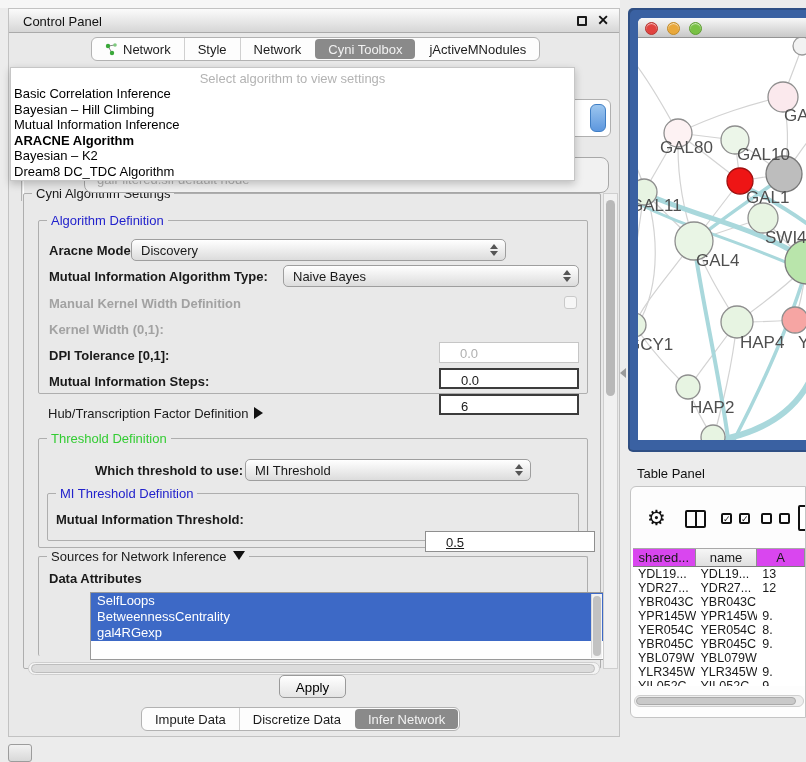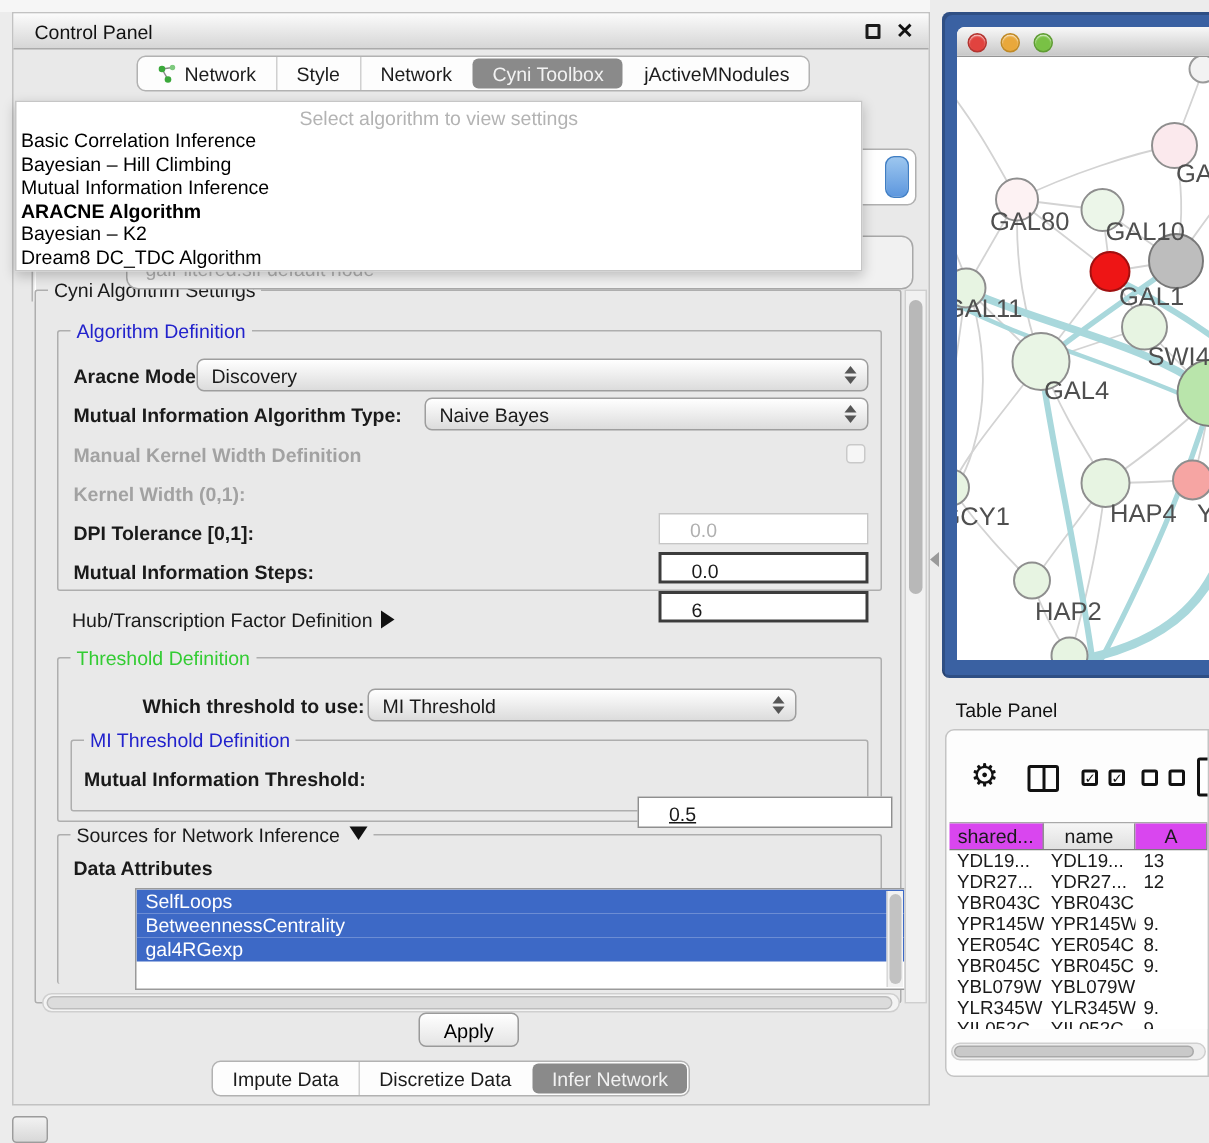--- a/index.html
+++ b/index.html
@@ -170,21 +170,21 @@
         </div>
     </div>
 
     <div class="abs group" style="left:14px;top:184px;width:578px;height:476px;">
       <span class="group-label">Cyni Algorithm Settings</span>
 
       <div class="abs group" style="left:14px;top:26px;width:550px;height:174px;">
         <span class="group-label lbl-blue">Algorithm Definition</span>
 
         <span class="abs bold" style="left:10px;top:22px;">Aracne Mode:</span>
-        <div class="abs combo" style="left:92px;top:18px;width:448px;">
+        <div class="abs combo" style="left:92px;top:18px;width:375px;">
           <span>Discovery</span>
           <span class="spin"></span>
         </div>
 
         <span class="abs bold" style="left:10px;top:48px;">Mutual Information Algorithm Type:</span>
         <div class="abs combo" style="left:244px;top:44px;width:296px;">
           <span>Naive Bayes</span>
           <span class="spin"></span>
         </div>
 

